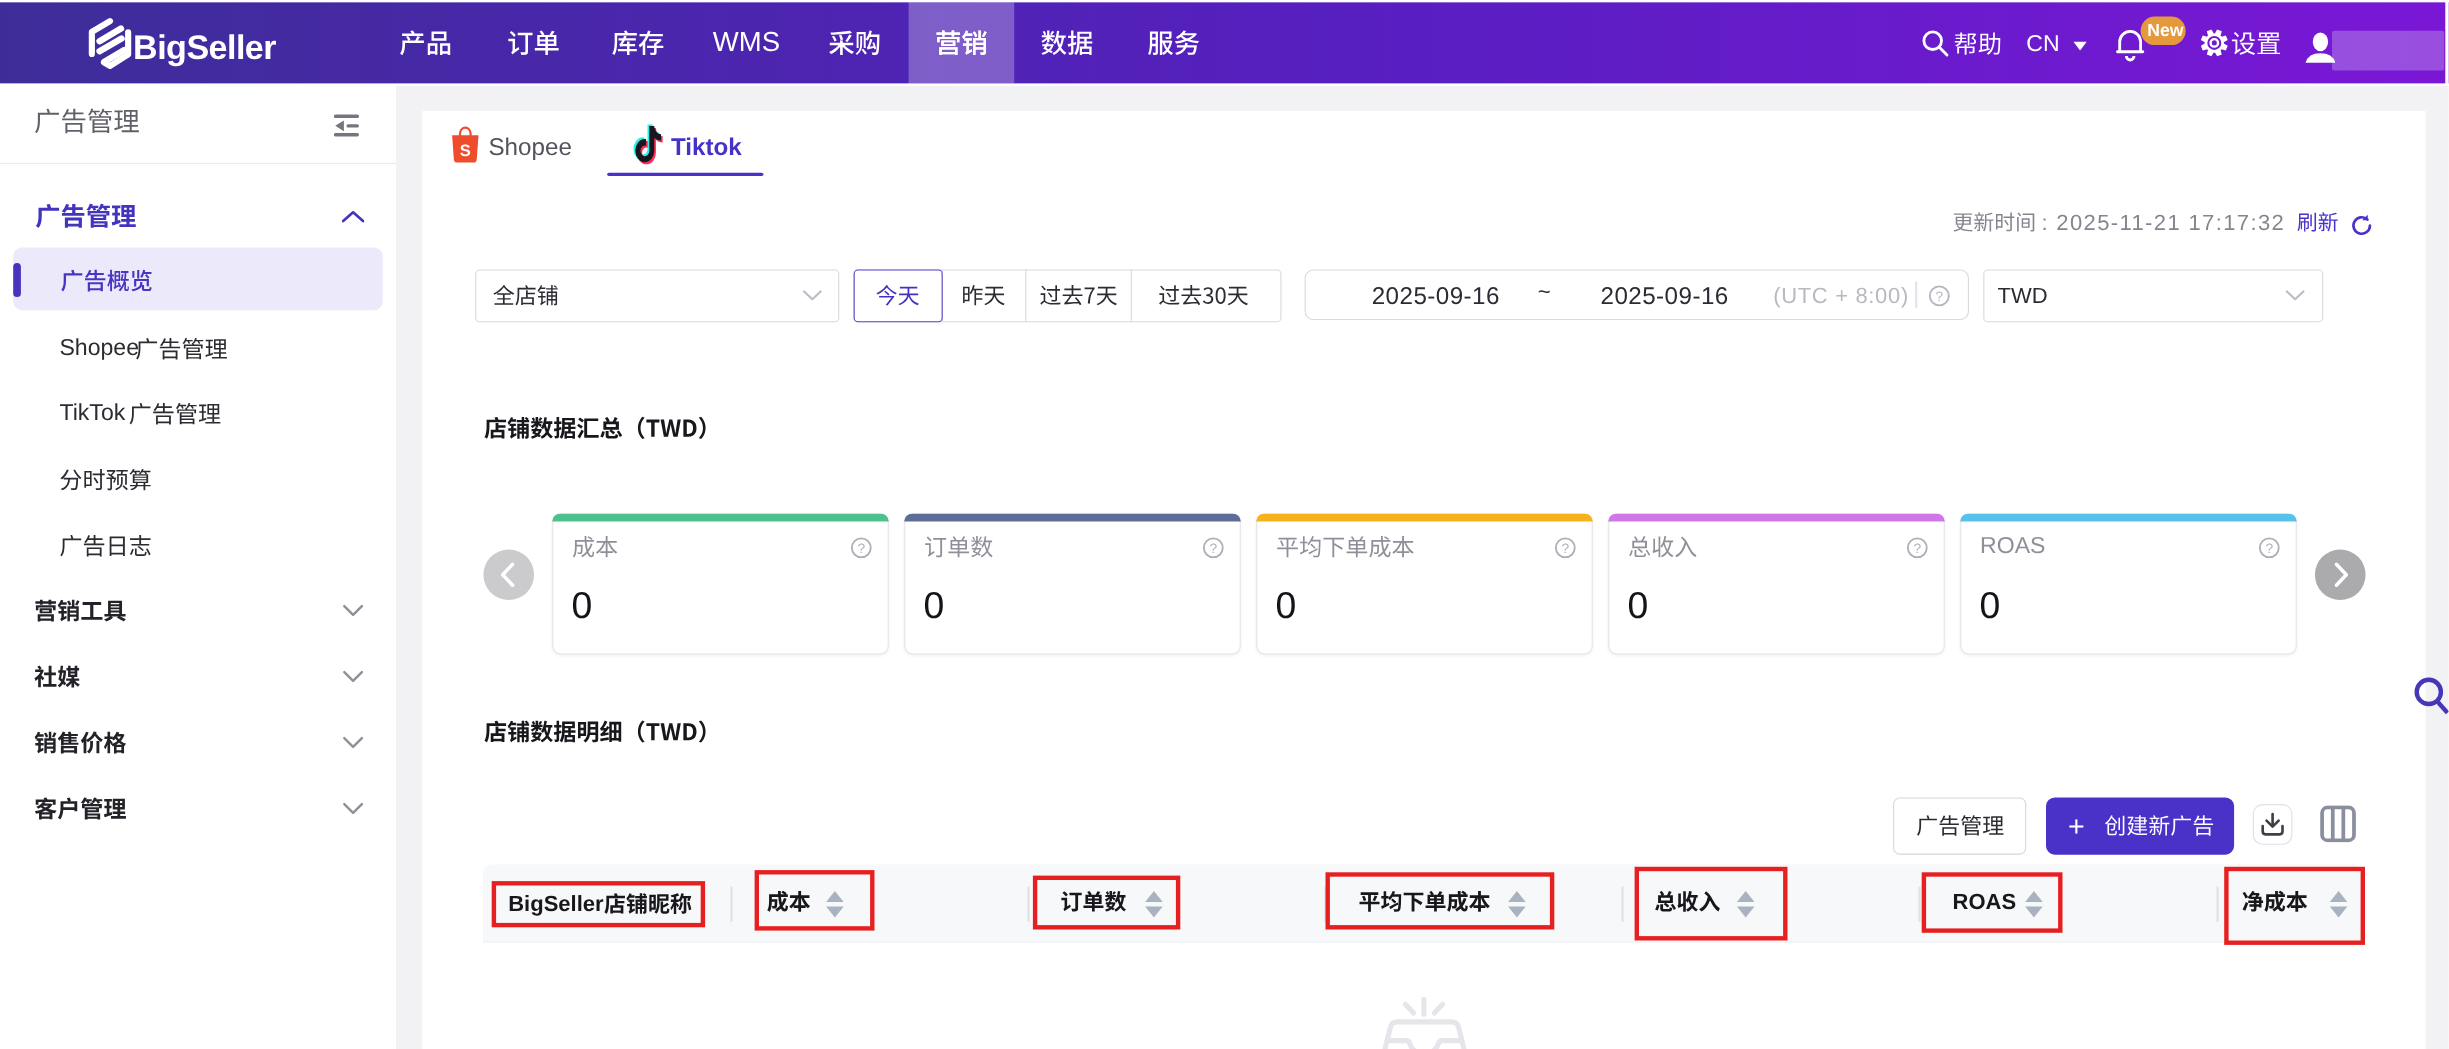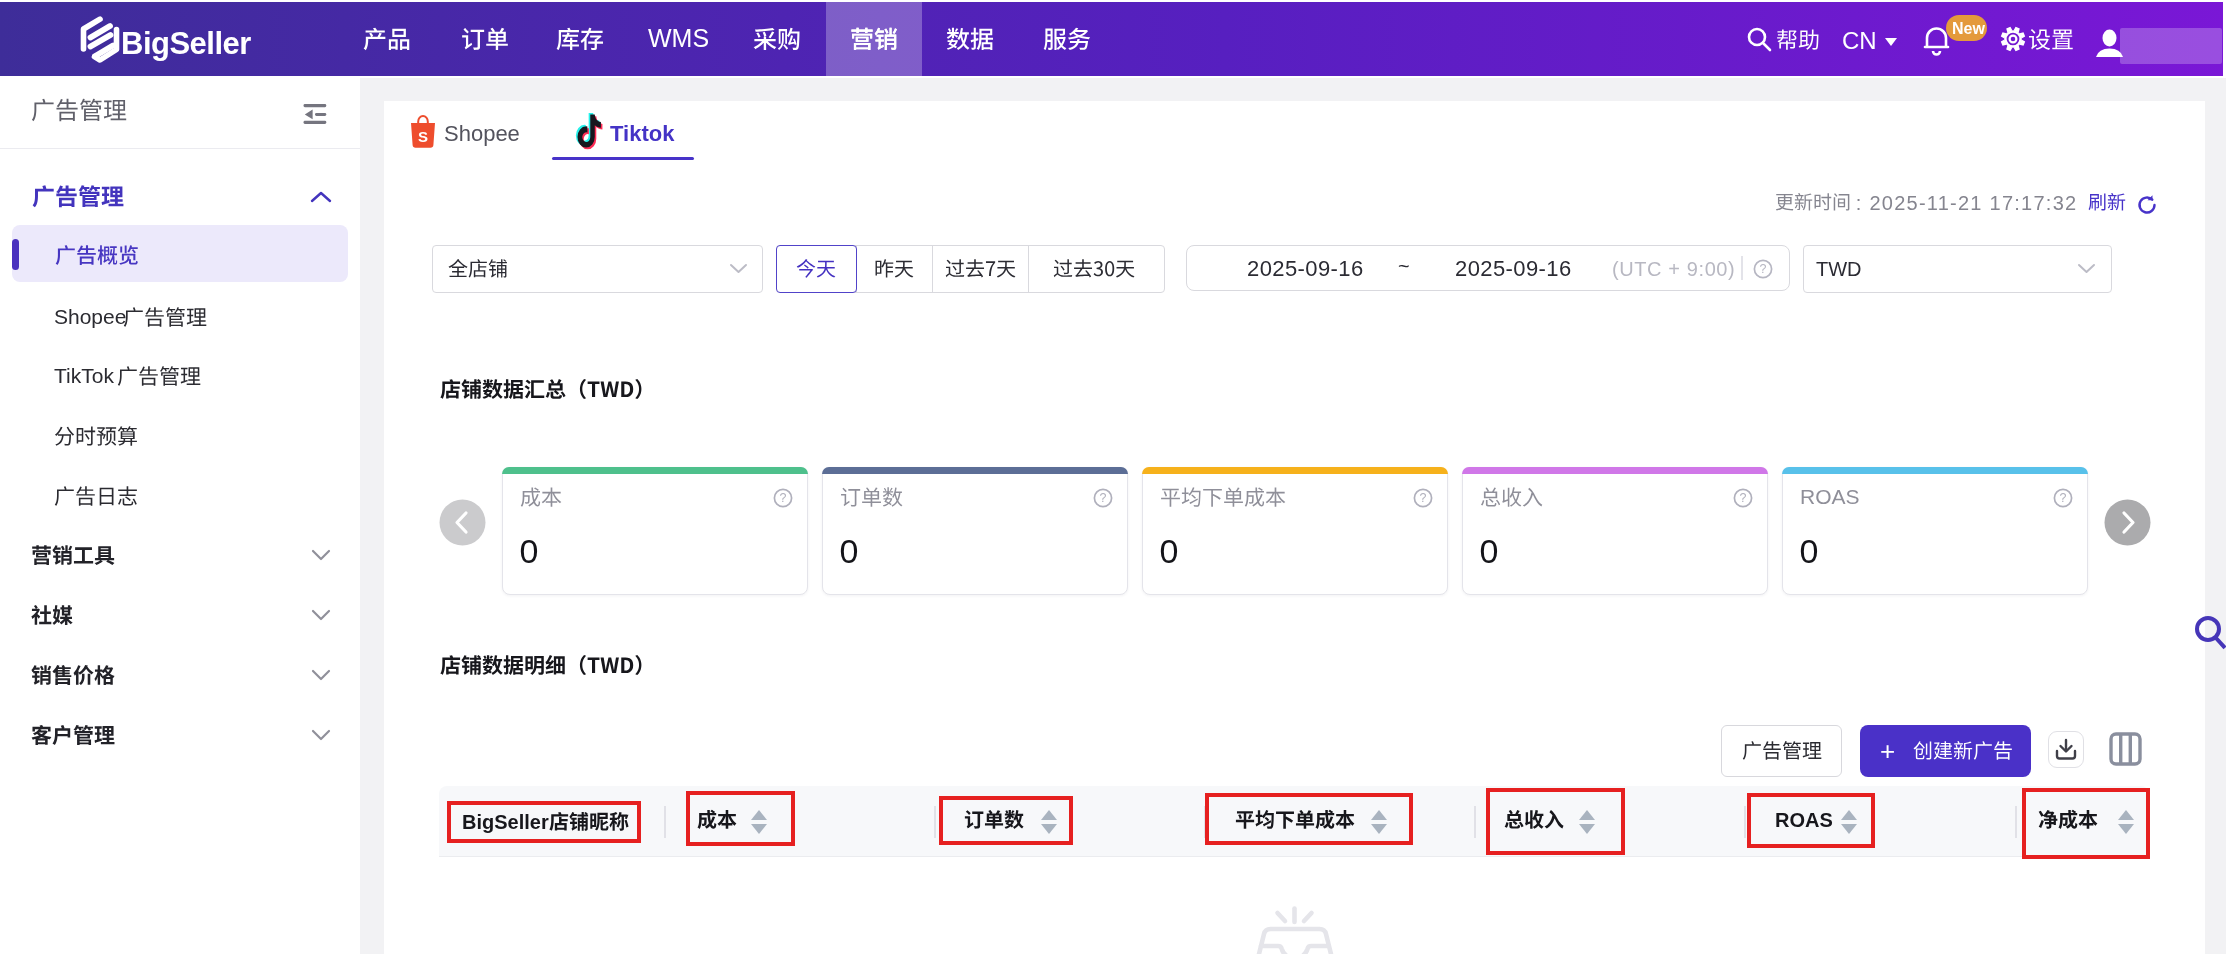--- a/index.html
+++ b/index.html
@@ -79,21 +79,21 @@
 <svg class="abs" style="left:1746px;top:26px" width="28" height="28">
 <circle cx="11" cy="11" r="8" fill="none" stroke="#fff" stroke-width="2.6"></circle>
 <line x1="17" y1="17" x2="24" y2="24" stroke="#fff" stroke-width="2.6" stroke-linecap="round"></line>
   </svg>
 <svg class="z" style="left:1776px;top:25.5px" width="46" height="29">
     <g fill="#fff" transform="translate(0,22) scale(0.0220,-0.0220)">
       <use href="#q5e2e_400" x="0"></use>
       <use href="#q52a9_400" x="1000"></use>
     </g>
   </svg>
-<div class="t " style="left:1842px;top:29.3px;font-size:24px;color:#fff;font-weight:500;">CN</div>
+<div class="t " style="left:1842px;top:29.3px;font-size:21px;color:#fff;font-weight:500;">CN</div>
 <div class="abs" style="left:1885px;top:38px;width:0;height:0;border-left:6.5px solid transparent;border-right:6.5px solid transparent;border-top:8.5px solid #fff"></div>
 <svg class="abs" style="left:1923px;top:24px" width="30" height="34">
 <path d="M4 23 v-9 a9.5 9.5 0 0 1 19 0 v9" fill="none" stroke="#fff" stroke-width="2.6"></path>
 <path d="M2 23 h23" stroke="#fff" stroke-width="2.6" stroke-linecap="round"></path>
 <path d="M10 27 a3.5 3.5 0 0 0 7 0" fill="none" stroke="#fff" stroke-width="2.6"></path>
   </svg>
 <div class="abs" style="left:1946px;top:15px;width:41px;height:26px;background:#e49a3c;border-radius:13px"></div>
 <div class="t " style="left:1952px;top:20.5px;font-size:16px;color:#fff;font-weight:700;">New</div>
 <svg class="abs" style="left:2000px;top:26px" width="26" height="26" viewBox="0 0 26 26">
 <circle cx="13" cy="13" r="7.6" fill="none" stroke="#fff" stroke-width="2.5"></circle>
@@ -301,21 +301,21 @@
       <use href="#q53bb_400" x="1000"></use>
       <use href="#q33_400" x="2000"></use>
       <use href="#q30_400" x="2555"></use>
       <use href="#q5929_400" x="3110"></use>
     </g>
   </svg>
 <div class="abs" style="left:1186px;top:245px;width:604px;height:46px;background:#fff;border:1px solid #d9d9de;border-radius:4px;border-radius:8px"></div>
 <div class="t " style="left:1247px;top:258.4px;font-size:22px;color:#2b2b33;letter-spacing:0.4px;">2025-09-16</div>
 <div class="t " style="left:1398px;top:256.1px;font-size:20px;color:#2b2b33;">~</div>
 <div class="t " style="left:1455px;top:258.4px;font-size:22px;color:#2b2b33;letter-spacing:0.4px;">2025-09-16</div>
-<div class="t " style="left:1612px;top:259.1px;font-size:20px;color:#b8b8c2;letter-spacing:0.6px;">(UTC + 9:00)</div>
+<div class="t " style="left:1612px;top:259.1px;font-size:20px;color:#b8b8c2;letter-spacing:0.6px;">(UTC + 8:00)</div>
 <div class="abs" style="left:1741px;top:256px;width:1.5px;height:24px;background:#e3e3e9"></div>
 <svg class="abs" style="left:1753px;top:259px" width="20" height="20">
 <circle cx="10" cy="10" r="8.6" fill="none" stroke="#b6b6c2" stroke-width="1.7"></circle>
 <text x="10" y="14.4" text-anchor="middle" font-family="Liberation Sans" font-size="12.5" fill="#b6b6c2">?</text>
   </svg>
 <div class="abs" style="left:1803px;top:245px;width:309px;height:48px;background:#fff;border:1px solid #d9d9de;border-radius:4px;"></div>
 <div class="t " style="left:1816px;top:259.1px;font-size:20px;color:#2b2b33;">TWD</div>
 <svg class="abs" style="left:2077px;top:263px" width="19" height="12">
     <path d="M2 2 L9.5 9 L17 2" fill="none" stroke="#bcbcc6" stroke-width="2" stroke-linecap="round" stroke-linejoin="round"></path>
   </svg>

